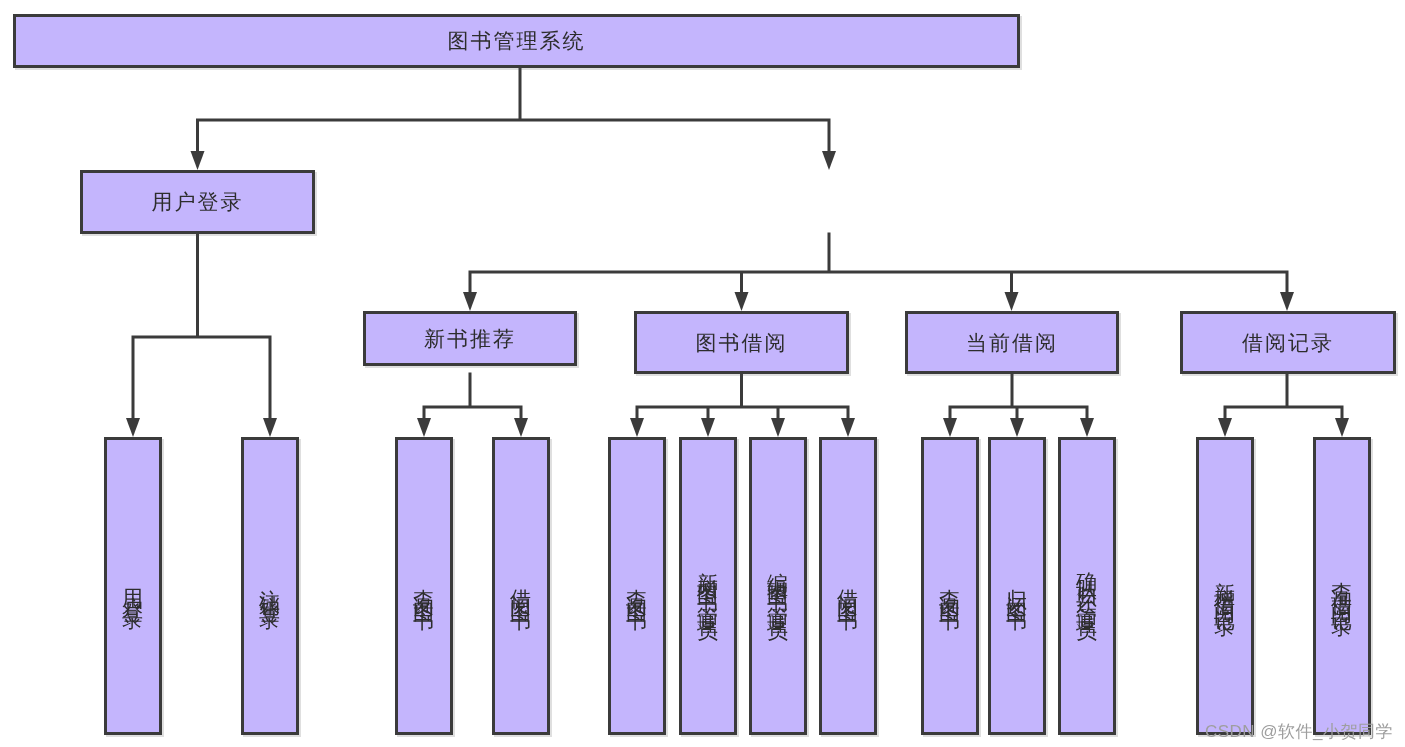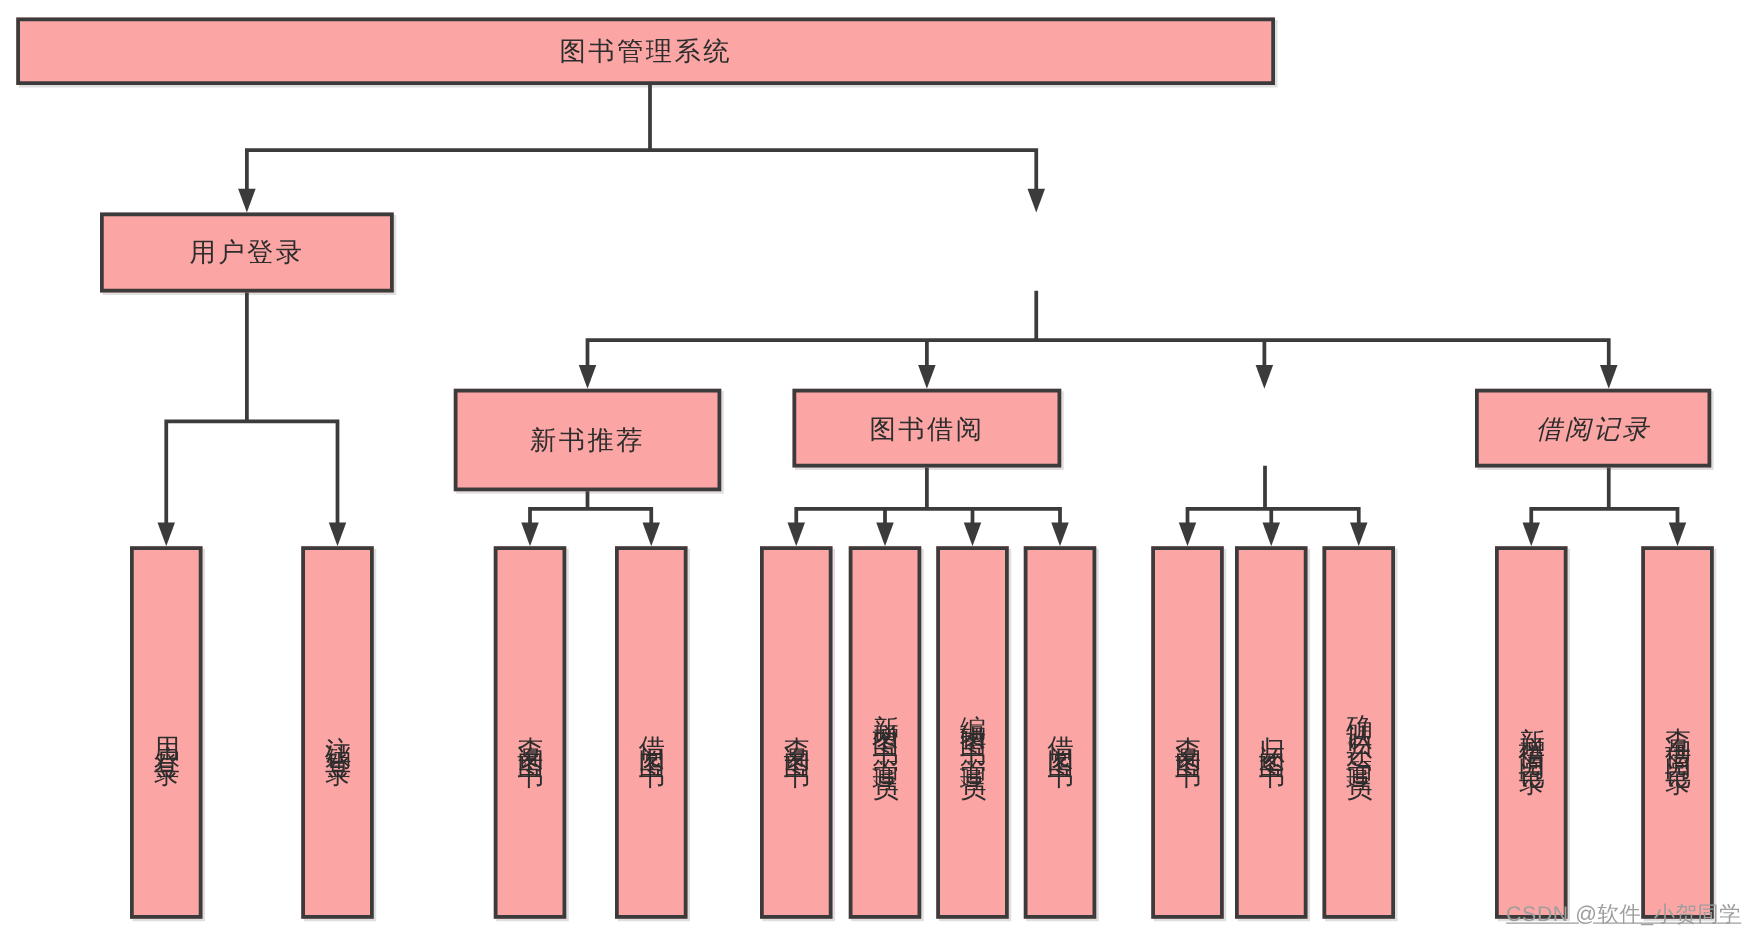--- a/index.html
+++ b/index.html
@@ -13,21 +13,21 @@
   }
   .wires {
     position: absolute;
     left: 0; top: 0;
     z-index: 1;
     pointer-events: none;
   }
   .node {
     position: absolute;
     box-sizing: border-box;
-    background: #fca5a5;
+    background: #c4b5fd;
     border: 3px solid #3b3b3b;
     box-shadow: 2px 2px 0 rgba(80,80,80,0.18);
     display: flex;
     align-items: center;
     justify-content: center;
     color: #2d2d2d;
     z-index: 2;
   }
   .h-label {
     font-size: 21px;
@@ -44,21 +44,20 @@
   }
   .watermark {
     position: absolute;
     right: 12px;
     bottom: 4px;
     z-index: 3;
     font-size: 17px;
     letter-spacing: 0.5px;
     color: #9e9e9e;
     white-space: nowrap;
-    text-decoration: underline;
   }
 </style>
 </head>
 <body>
 
 <div class="canvas">
 
   <svg class="wires" width="1405" height="747" viewBox="0 0 1405 747">
     <g stroke="#3b3b3b" stroke-width="3" fill="#3b3b3b" stroke-linecap="square">
 
@@ -113,27 +112,30 @@
   </svg>
 
   <div class="node" style="left:13px; top:14px; width:1007px; height:54px;">
     <span class="h-label">图书管理系统</span>
   </div>
 
   <div class="node" style="left:80px; top:170px; width:235px; height:64px;">
     <span class="h-label">用户登录</span>
   </div>
 
-  <div class="node" style="left:363px; top:311px; width:214px; height:82px;">
+  <div class="node" style="left:363px; top:311px; width:214px; height:55px;">
     <span class="h-label">新书推荐</span>
   </div>
   <div class="node" style="left:634px; top:311px; width:215px; height:63px;text-align:center;">
     <span class="h-label">图书借阅</span>
   </div>
-  <div class="node" style="left:1180px; top:311px; width:189px; height:63px;font-style:italic;">
+  <div class="node" style="left:905px; top:311px; width:214px; height:63px;">
+    <span class="h-label">当前借阅</span>
+  </div>
+  <div class="node" style="left:1180px; top:311px; width:216px; height:63px;">
     <span class="h-label">借阅记录</span>
   </div>
 
   <div class="node" style="left:104px; top:437px; width:58px; height:298px;">
     <span class="v-label">用户登录</span>
   </div>
   <div class="node" style="left:241px; top:437px; width:58px; height:298px;">
     <span class="v-label">注销登录</span>
   </div>
 

